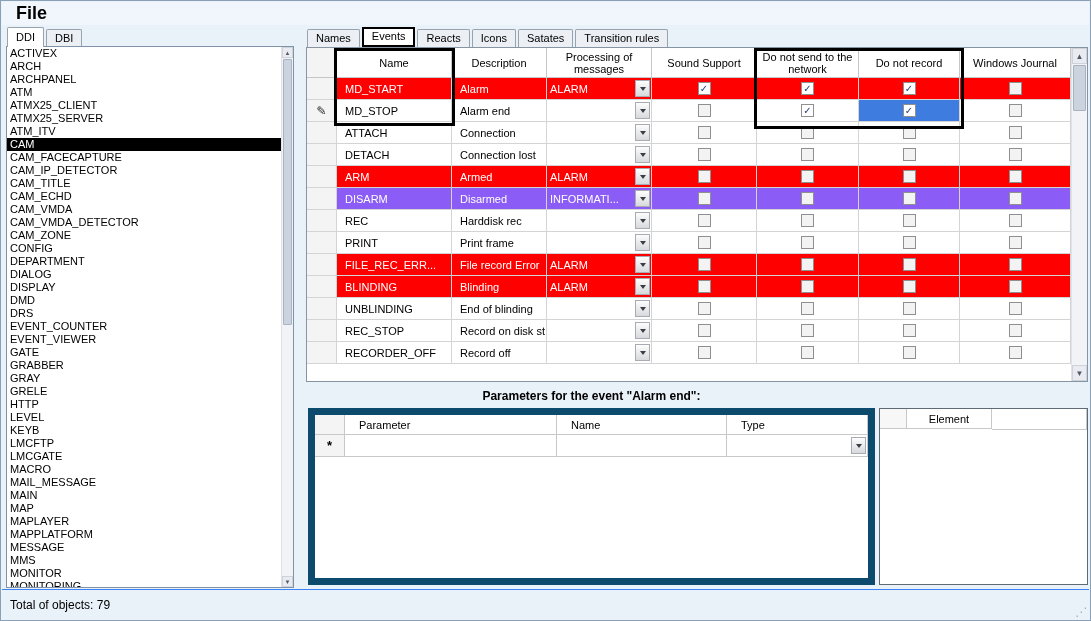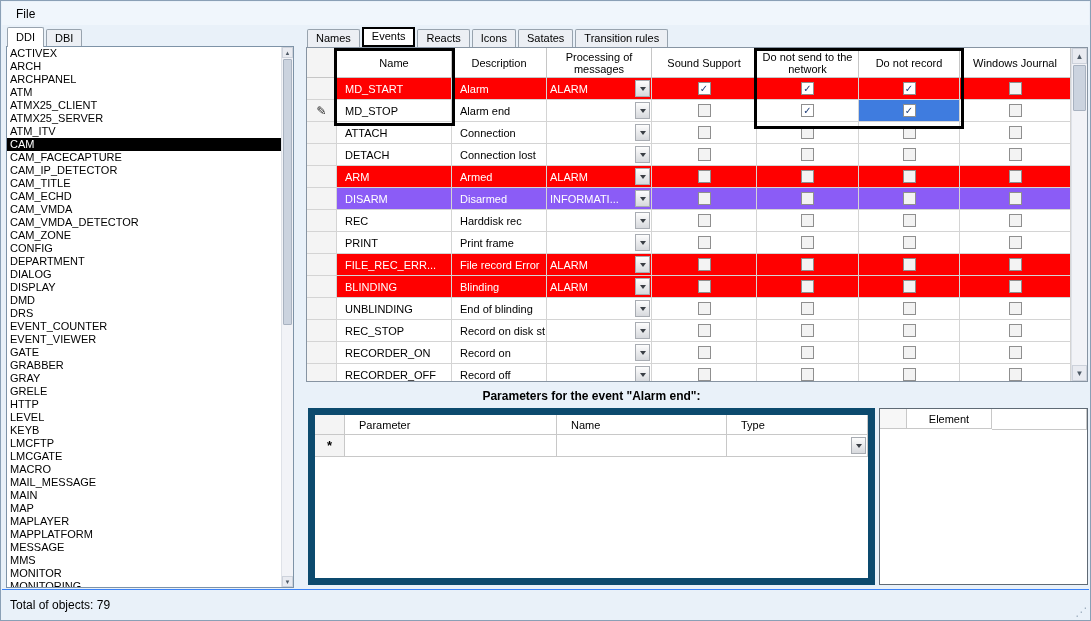--- a/index.html
+++ b/index.html
@@ -5,21 +5,21 @@
   * { margin:0; padding:0; box-sizing:border-box; }
   html,body { width:1091px; height:621px; }
   body {
     font-family:"Liberation Sans","DejaVu Sans",sans-serif;
     font-size:11px; color:#000; background:#E9F1F9; overflow:hidden; position:relative;
   }
   .window { position:absolute; inset:0; border:1px solid #8AA0B6; background:#E9F1F9; }
 
   
   .menubar { position:absolute; left:1px; top:1px; right:1px; height:23px; display:flex; align-items:center; background:#F0F6FC; }
-  .menu-item { padding:3px 10px; margin-left:4px; font-size:12px; }
+  .menu-item { padding:3px 10px; margin-left:4px; font-size:18px;font-weight:bold; }
 
   
   .tabstrip { position:absolute; display:flex; align-items:flex-end; }
   .left-tabs { left:6px; top:26px; height:20px; }
   .right-tabs { left:306px; top:26px; height:20px; }
   .tab { height:18px; line-height:16px; padding:0 8px; background:#ECEFF4; border:1px solid #98A3AE;
          border-bottom:none; margin-right:2px; border-radius:2px 2px 0 0; white-space:nowrap; }
   .tab.selected { background:#FFFFFF; height:20px; line-height:18px; z-index:3; position:relative; }
   .tab.annotated { border:2px solid #000; border-radius:0; line-height:15px; }
 
@@ -472,43 +472,20 @@
           </div>
           <div class="ecell echeck col-no_record">
             <span class="cb"></span>
           </div>
           <div class="ecell echeck col-journal">
             <span class="cb"></span>
           </div>
         </div>
         <div class="erow">
           <div class="ecell esel"></div>
-          <div class="ecell etext col-name">RECORDER_ON</div>
-          <div class="ecell etext col-description">Record on</div>
-          <div class="ecell eproc col-processing">
-            <span class="pval"></span>
-            <span class="pbtn">
-              <span class="parrow"></span>
-            </span>
-          </div>
-          <div class="ecell echeck col-sound">
-            <span class="cb"></span>
-          </div>
-          <div class="ecell echeck col-no_network">
-            <span class="cb"></span>
-          </div>
-          <div class="ecell echeck col-no_record">
-            <span class="cb"></span>
-          </div>
-          <div class="ecell echeck col-journal">
-            <span class="cb"></span>
-          </div>
-        </div>
-        <div class="erow">
-          <div class="ecell esel"></div>
           <div class="ecell etext col-name">RECORDER_OFF</div>
           <div class="ecell etext col-description">Record off</div>
           <div class="ecell eproc col-processing">
             <span class="pval"></span>
             <span class="pbtn">
               <span class="parrow"></span>
             </span>
           </div>
           <div class="ecell echeck col-sound">
             <span class="cb"></span>

